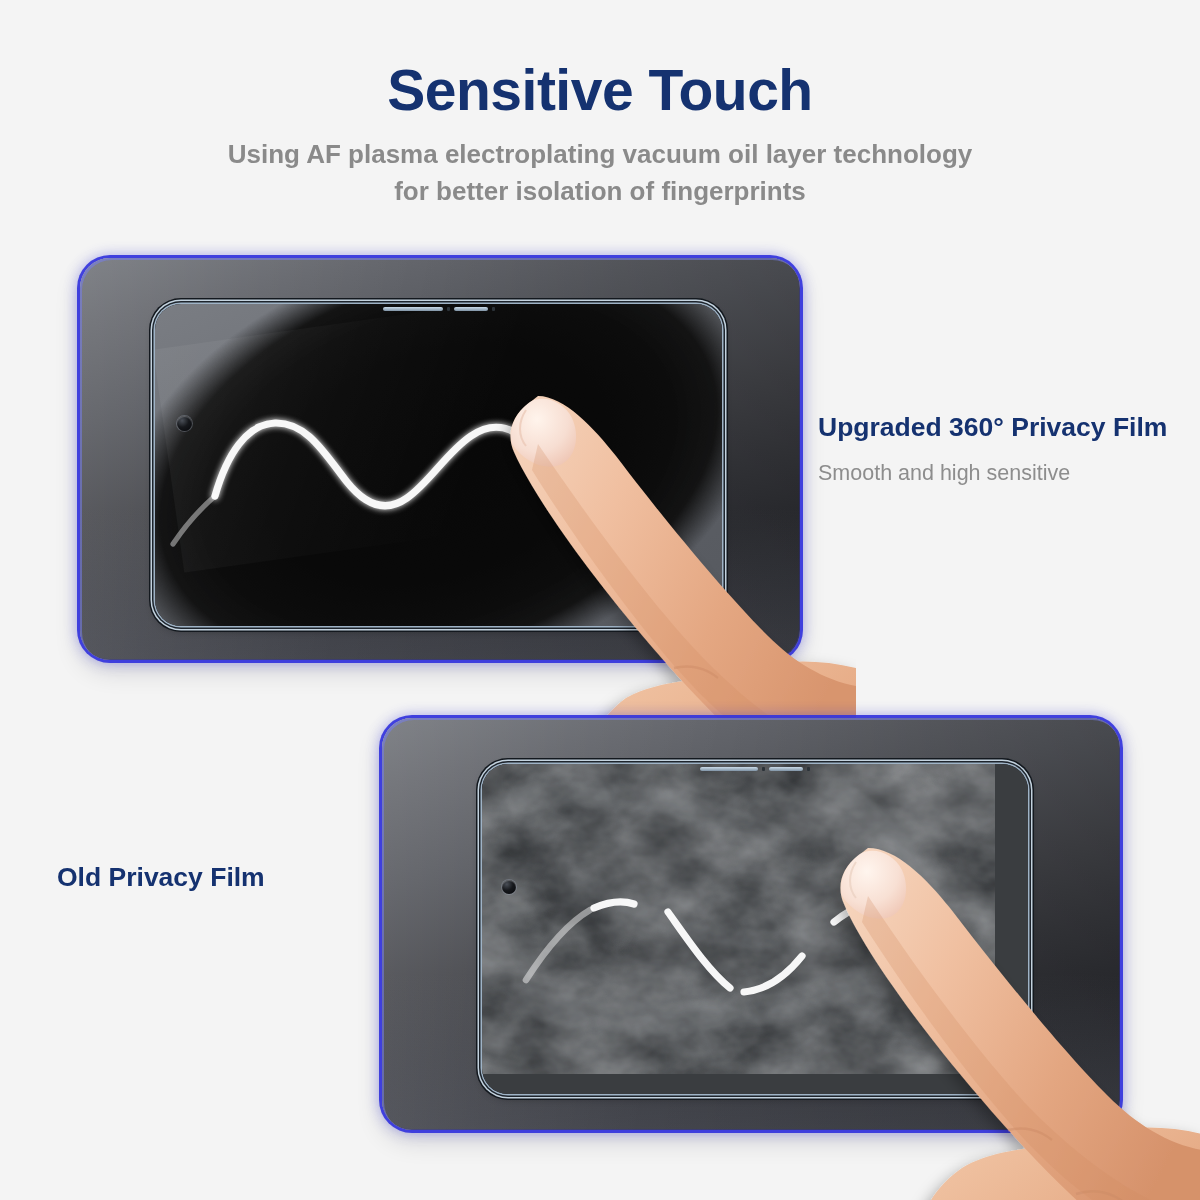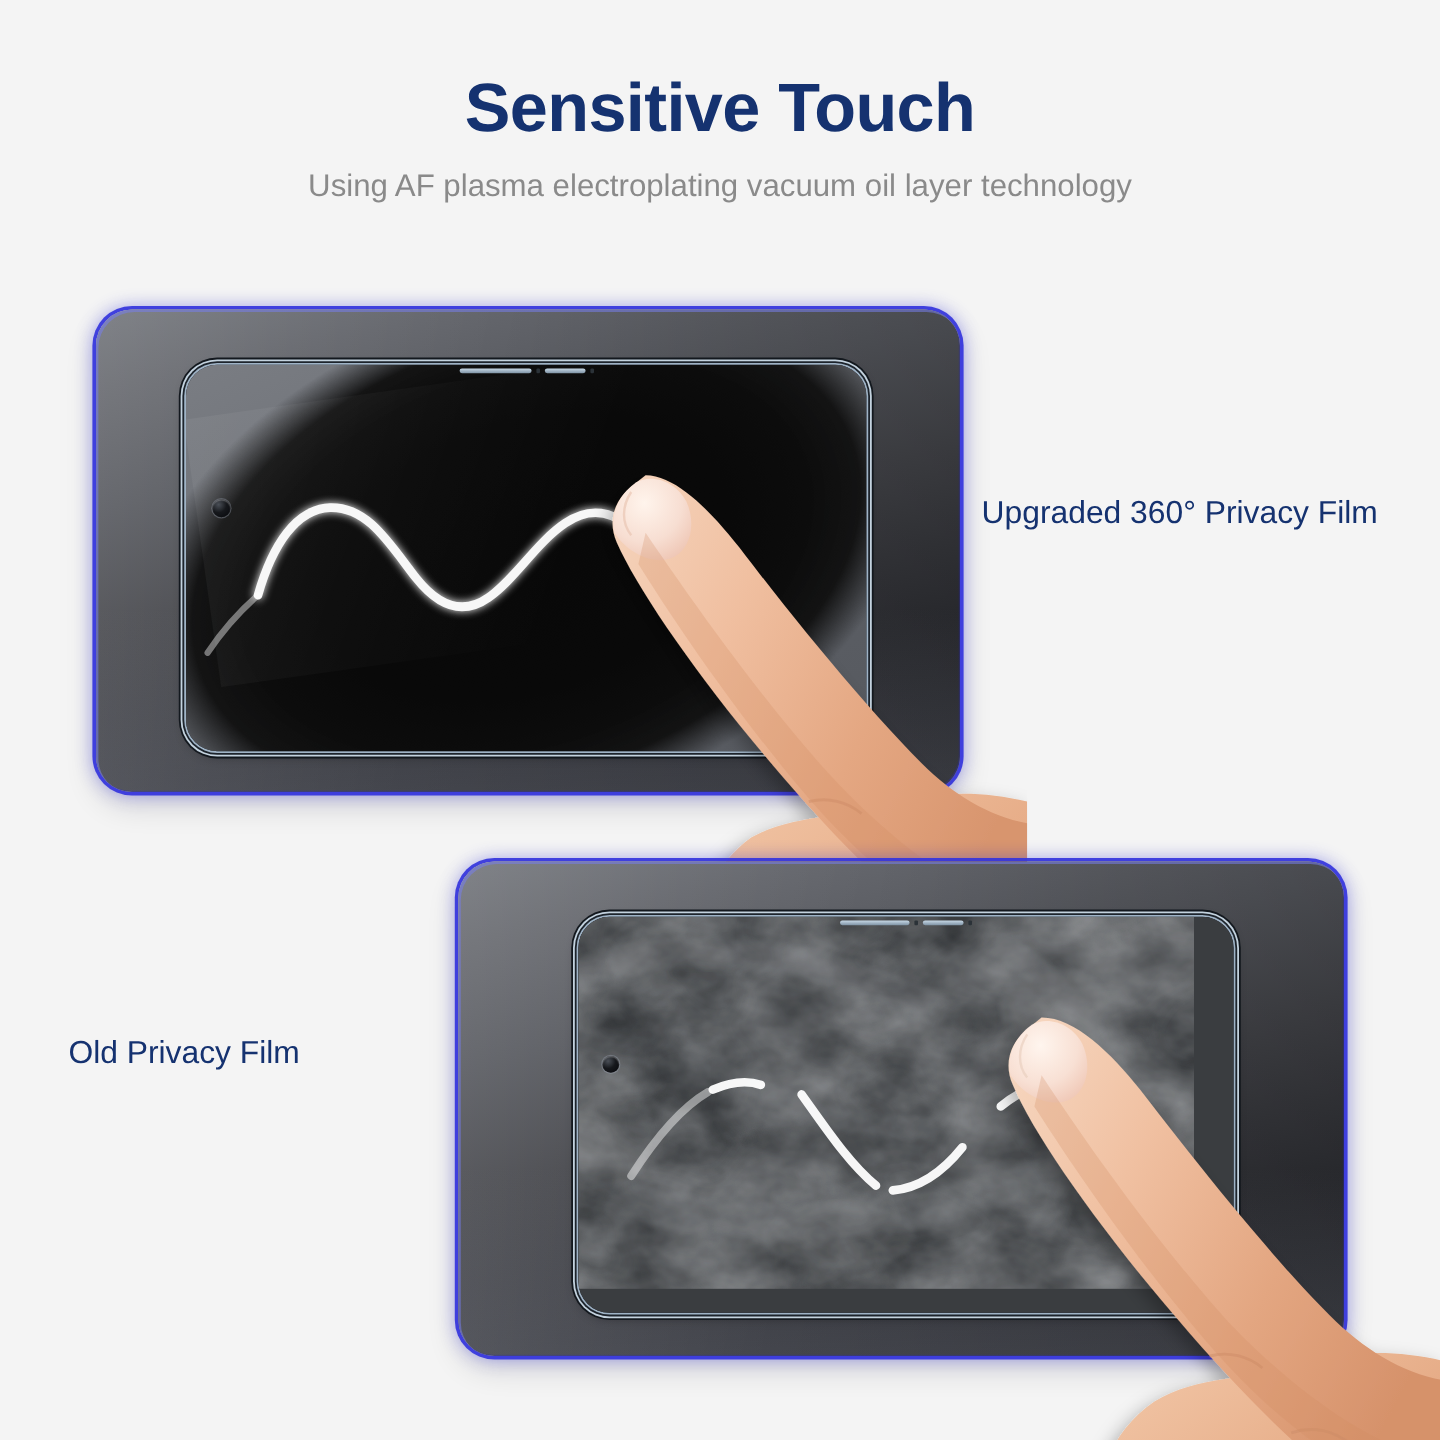--- a/index.html
+++ b/index.html
@@ -14,21 +14,21 @@
   #stage { position:absolute; inset:0; width:1200px; height:872px; }
 
   
   .header { position:absolute; top:0; left:0; width:1200px; text-align:center; }
   .title {
     font-size:57px; font-weight:bold; color:#153270;
     letter-spacing:-0.5px; line-height:1; padding-top:62px;
   }
   .subtitle {
     font-size:26px; color:#8a8a8a; line-height:1.42;
-    padding-top:17px; font-weight:400;
+    padding-top:17px; font-weight:700;
   }
 
   
   .phone { position:absolute; }
   .phone-body {
     position:absolute; inset:0; border-radius:30px;
     background:
       linear-gradient(168deg,
         #6f7278 0%, #64666c 12%,
         #55575d 30%, #45464b 48%,
@@ -123,38 +123,39 @@
   #phone-bot .screen-frame { left:100px; top:46px; right:92px; bottom:36px; }
   .scr-old { background:#3a3d40; }
   .smudge { position:absolute; inset:-6%; filter:blur(0.4px); }
 
   
   .hand { position:absolute; pointer-events:none; }
 
   
   .callout { position:absolute; }
   .callout .c-title {
-    color:#153270; font-size:26.5px; font-weight:normal; line-height:1.2;
+    color:#153270; font-size:26.5px; font-weight:bold; line-height:1.2;
     white-space:nowrap;
   }
   .callout .c-sub {
     color:#8d8d8d; font-size:21.5px; line-height:1.52; padding-top:13px;
   }
   #callout-new { left:818px; top:412px; }
   #callout-old { left:57px; top:862px; width:300px; }
 </style>
 </head>
 <body>
 
 <div id="stage">
 
   <div class="header">
     <div class="title">Sensitive Touch</div>
     <div class="subtitle">
       <div>Using AF plasma electroplating vacuum oil layer technology</div>
+      <div>for better isolation of fingerprints</div>
     </div>
   </div>
 
   <div class="phone" id="phone-top">
     <div class="phone-body">
       <div class="body-sheen"></div>
       <div class="body-lowglow"></div>
     </div>
     <div class="rim-blue"></div>
 
@@ -347,19 +348,20 @@
         <path d="M 186 474 C 220 460, 262 460, 296 472" fill="none" stroke="#c2815e" stroke-width="2.6" opacity="0.35"></path>
         <path d="M 196 526 C 232 514, 274 514, 310 526" fill="none" stroke="#c2815e" stroke-width="2.4" opacity="0.28"></path>
         <path d="M 66 78 C 108 142, 166 222, 222 284 C 268 332, 322 374, 372 392
                  L 372 424 C 320 410, 262 366, 212 310 C 156 246, 98 164, 60 104 Z" fill="#cf8a62" opacity="0.26"></path>
       </g>
     </svg>
   </div>
 
   <div class="callout" id="callout-new">
     <div class="c-title">Upgraded 360° Privacy Film</div>
+    <div class="c-sub">Smooth and high sensitive</div>
   </div>
 
   <div class="callout" id="callout-old">
     <div class="c-title">Old Privacy Film</div>
   </div>
 
 </div>
 
 </body></html>

